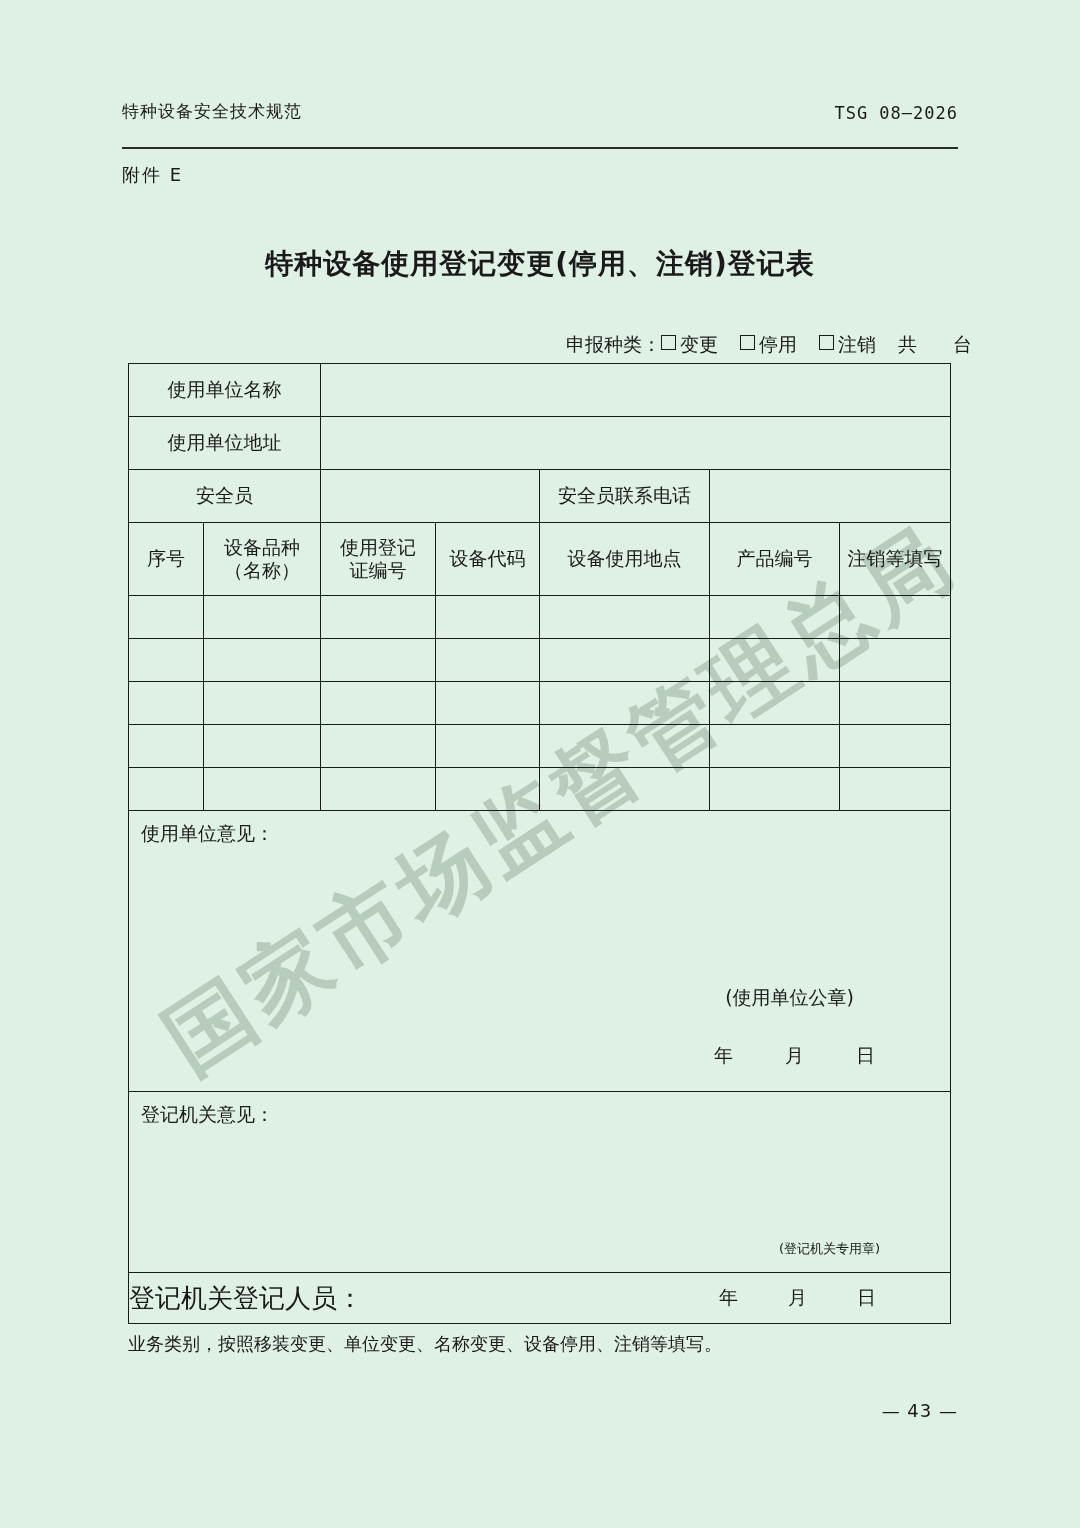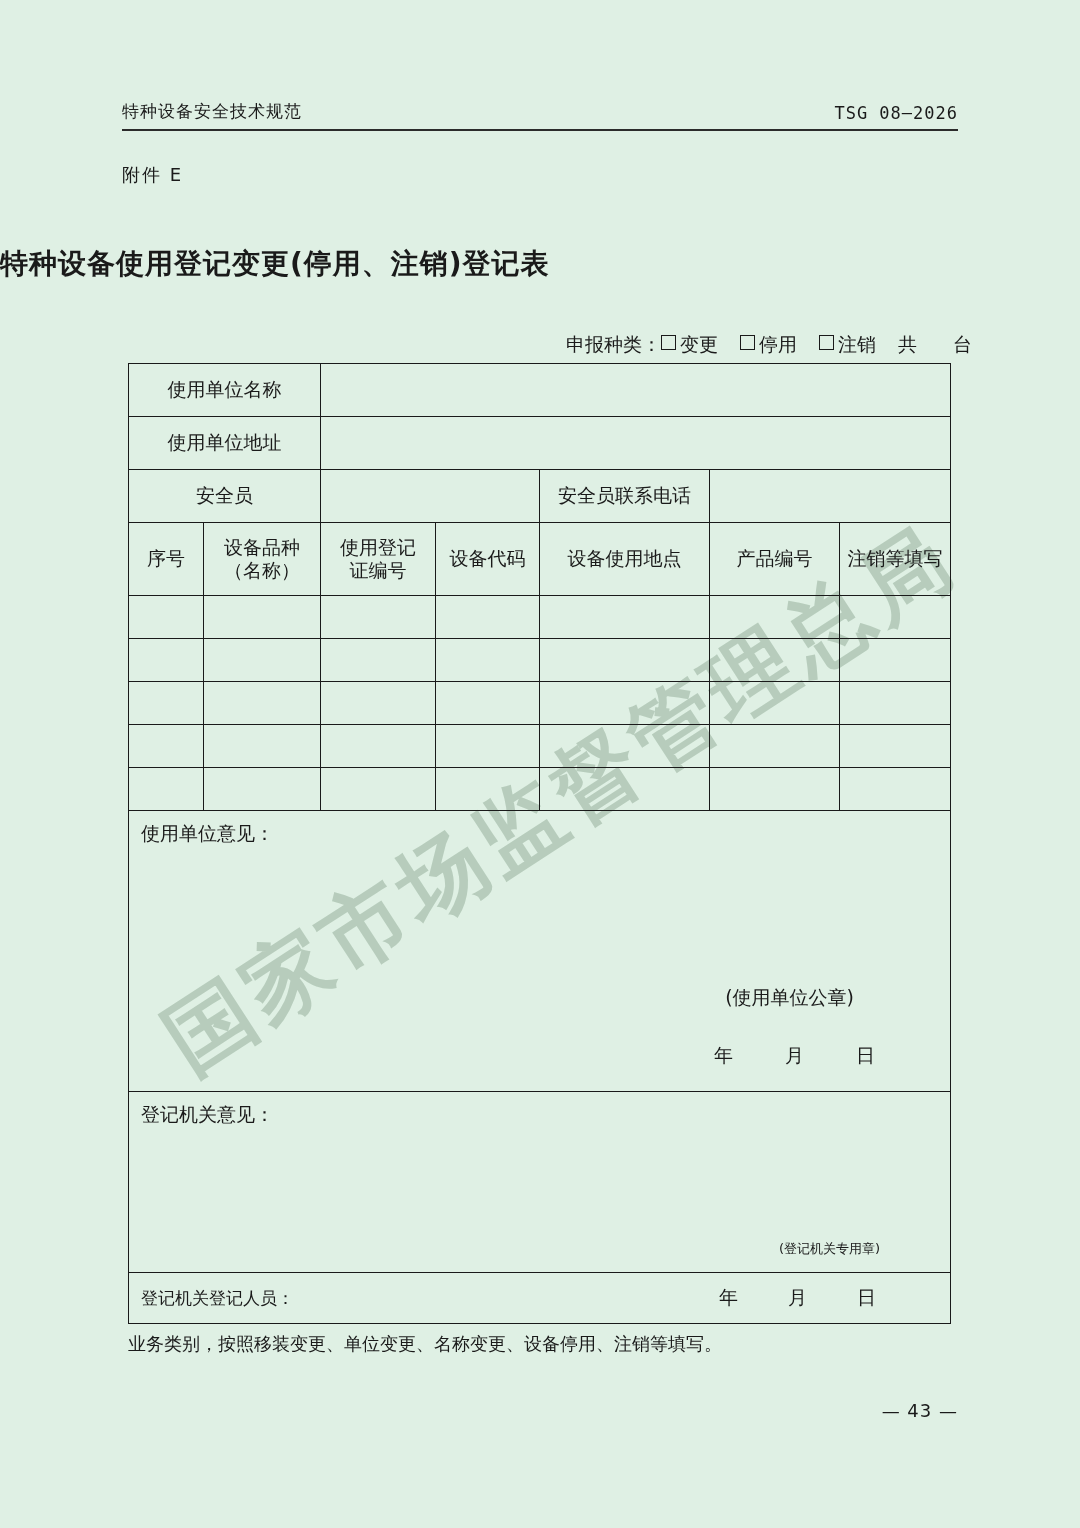--- a/index.html
+++ b/index.html
@@ -50,21 +50,21 @@
   .doc-header {
     position: absolute;
     left: 122px;
     top: 100px;
     width: 836px;
     display: flex;
     justify-content: space-between;
     align-items: flex-end;
     font-size: 17px;
     letter-spacing: 1px;
-    padding-bottom: 6px;
+    padding-bottom: 24px;
     border-bottom: 2px solid #2b2b2b;
     z-index: 10;
   }
   .doc-header .right {
     font-family: "DejaVu Sans Mono", "Liberation Mono", monospace;
     font-size: 17px;
     letter-spacing: 1px;
   }
 
   .appendix-label {
@@ -74,21 +74,21 @@
     font-size: 18px;
     letter-spacing: 2px;
     z-index: 10;
   }
 
   .doc-title {
     position: absolute;
     left: 0;
     top: 245px;
     width: 1080px;
-    text-align: left;
+    text-align: center;
     font-size: 28px;
     font-weight: bold;
     letter-spacing: 1px;
     z-index: 10;
   }
 
   .declare-line {
     position: absolute;
     left: 136px;
     top: 332px;
@@ -186,24 +186,24 @@
     font-size: 13px;
   }
 
   .registrar-row {
     position: relative;
     height: 50px;
     text-align: left;
   }
   .registrar-row .lbl {
     position: absolute;
-    left: 12px;
+    left: 0;
     top: 50%;
     transform: translateY(-50%);
-    font-size: 17px;
+    font-size: 26px;
   }
   .registrar-row .datebar {
     position: absolute;
     right: 74px;
     top: 50%;
     transform: translateY(-50%);
     font-size: 19px;
   }
   .registrar-row .datebar span { margin-left: 44px; }
   .registrar-row .datebar span:first-child { margin-left: 0; }

